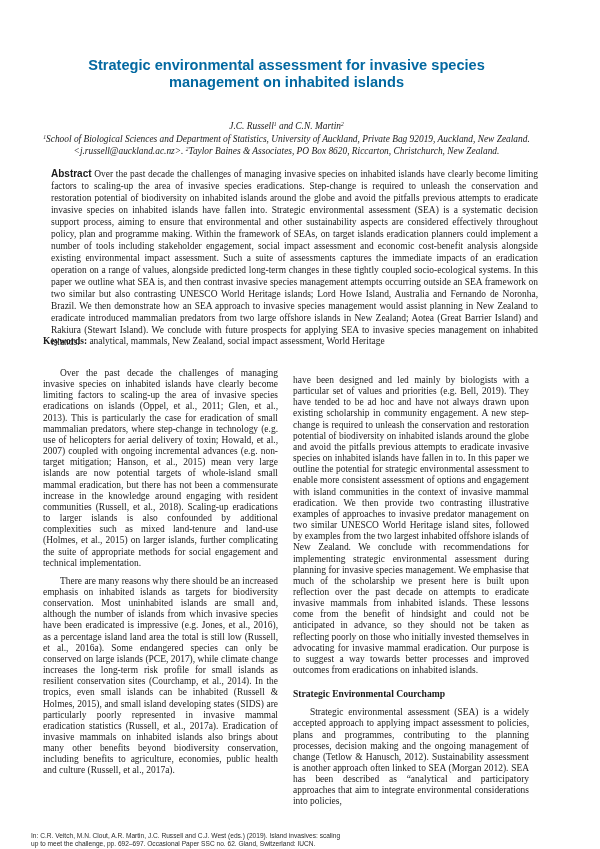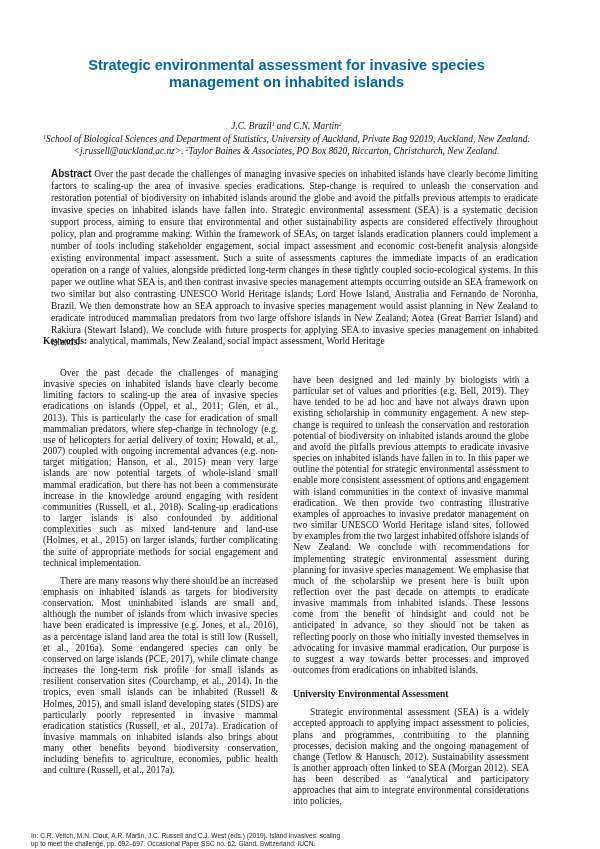--- a/index.html
+++ b/index.html
@@ -61,21 +61,21 @@
   }
 </style>
 </head>
 <body>
 
 <div class="page">
 
   <h1 class="title">Strategic environmental assessment for invasive species management on inhabited islands</h1>
 
   <div class="authors">
-    <span>J.C. Brazil</span><sup>1</sup><span> and </span><span>C.N. Martin</span><sup>2</sup>
+    <span>J.C. Russell</span><sup>1</sup><span> and </span><span>C.N. Martin</span><sup>2</sup>
   </div>
 
   <div class="affil">
     <sup>1</sup><span>School of Biological Sciences and Department of Statistics, University of Auckland, Private Bag 92019, Auckland, New Zealand. &lt;j.russell@auckland.ac.nz&gt;. </span><sup>2</sup><span>Taylor Baines &amp; Associates, PO Box 8620, Riccarton, Christchurch, New Zealand.</span>
   </div>
 
   <div class="abstract">
     <span class="label">Abstract</span><span> Over the past decade the challenges of managing invasive species on inhabited islands have clearly become limiting factors to scaling-up the area of invasive species eradications. Step-change is required to unleash the conservation and restoration potential of biodiversity on inhabited islands around the globe and avoid the pitfalls previous attempts to eradicate invasive species on inhabited islands have fallen into. Strategic environmental assessment (SEA) is a systematic decision support process, aiming to ensure that environmental and other sustainability aspects are considered effectively throughout policy, plan and programme making. Within the framework of SEAs, on target islands eradication planners could implement a number of tools including stakeholder engagement, social impact assessment and economic cost-benefit analysis alongside existing environmental impact assessment. Such a suite of assessments captures the immediate impacts of an eradication operation on a range of values, alongside predicted long-term changes in these tightly coupled socio-ecological systems. In this paper we outline what SEA is, and then contrast invasive species management attempts occurring outside an SEA framework on two similar but also contrasting UNESCO World Heritage islands; Lord Howe Island, Australia and Fernando de Noronha, Brazil. We then demonstrate how an SEA approach to invasive species management would assist planning in New Zealand to eradicate introduced mammalian predators from two large offshore islands in New Zealand; Aotea (Great Barrier Island) and Rakiura (Stewart Island). We conclude with future prospects for applying SEA to invasive species management on inhabited islands.</span>
   </div>
 
@@ -83,21 +83,21 @@
     <span class="label">Keywords:</span><span> analytical, mammals, New Zealand, social impact assessment, World Heritage</span>
   </div>
 
   <div class="col left">
     <p class="indent">Over the past decade the challenges of managing invasive species on inhabited islands have clearly become limiting factors to scaling-up the area of invasive species eradications on islands (Oppel, et al., 2011; Glen, et al., 2013). This is particularly the case for eradication of small mammalian predators, where step-change in technology (e.g. use of helicopters for aerial delivery of toxin; Howald, et al., 2007) coupled with ongoing incremental advances (e.g. non-target mitigation; Hanson, et al., 2015) mean very large islands are now potential targets of whole-island small mammal eradication, but there has not been a commensurate increase in the knowledge around engaging with resident communities (Russell, et al., 2018). Scaling-up eradications to larger islands is also confounded by additional complexities such as mixed land-tenure and land-use (Holmes, et al., 2015) on larger islands, further complicating the suite of appropriate methods for social engagement and technical implementation.</p>
     <p class="indent">There are many reasons why there should be an increased emphasis on inhabited islands as targets for biodiversity conservation. Most uninhabited islands are small and, although the number of islands from which invasive species have been eradicated is impressive (e.g. Jones, et al., 2016), as a percentage island land area the total is still low (Russell, et al., 2016a). Some endangered species can only be conserved on large islands (PCE, 2017), while climate change increases the long-term risk profile for small islands as resilient conservation sites (Courchamp, et al., 2014). In the tropics, even small islands can be inhabited (Russell &amp; Holmes, 2015), and small island developing states (SIDS) are particularly poorly represented in invasive mammal eradication statistics (Russell, et al., 2017a). Eradication of invasive mammals on inhabited islands also brings about many other benefits beyond biodiversity conservation, including benefits to agriculture, economies, public health and culture (Russell, et al., 2017a).</p>
   </div>
 
   <div class="col right">
     <p class="cont">have been designed and led mainly by biologists with a particular set of values and priorities (e.g. Bell, 2019). They have tended to be ad hoc and have not always drawn upon existing scholarship in community engagement. A new step-change is required to unleash the conservation and restoration potential of biodiversity on inhabited islands around the globe and avoid the pitfalls previous attempts to eradicate invasive species on inhabited islands have fallen in to. In this paper we outline the potential for strategic environmental assessment to enable more consistent assessment of options and engagement with island communities in the context of invasive mammal eradication. We then provide two contrasting illustrative examples of approaches to invasive predator management on two similar UNESCO World Heritage island sites, followed by examples from the two largest inhabited offshore islands of New Zealand. We conclude with recommendations for implementing strategic environmental assessment during planning for invasive species management. We emphasise that much of the scholarship we present here is built upon reflection over the past decade on attempts to eradicate invasive mammals from inhabited islands. These lessons come from the benefit of hindsight and could not be anticipated in advance, so they should not be taken as reflecting poorly on those who initially invested themselves in advocating for invasive mammal eradication. Our purpose is to suggest a way towards better processes and improved outcomes from eradications on inhabited islands.</p>
-    <h3 class="subsection-heading" style="margin-top:12px;">University Environmental Assessment</h3>
+    <h3 class="subsection-heading" style="margin-top:12px;">Strategic Environmental Courchamp</h3>
     <p class="indent">Strategic environmental assessment (SEA) is a widely accepted approach to applying impact assessment to policies, plans and programmes, contributing to the planning processes, decision making and the ongoing management of change (Tetlow &amp; Hanusch, 2012). Sustainability assessment is another approach often linked to SEA (Morgan 2012). SEA has been described as “analytical and participatory approaches that aim to integrate environmental considerations into policies,</p>
   </div>
 
   <div class="footer">
     <div>In: C.R. Veitch, M.N. Clout, A.R. Martin, J.C. Russell and C.J. West (eds.) (2019). Island invasives: scaling</div>
     <div>up to meet the challenge, pp. 692–697. Occasional Paper SSC no. 62. Gland, Switzerland: IUCN.</div>
   </div>
 </div>
 
 </body></html>

